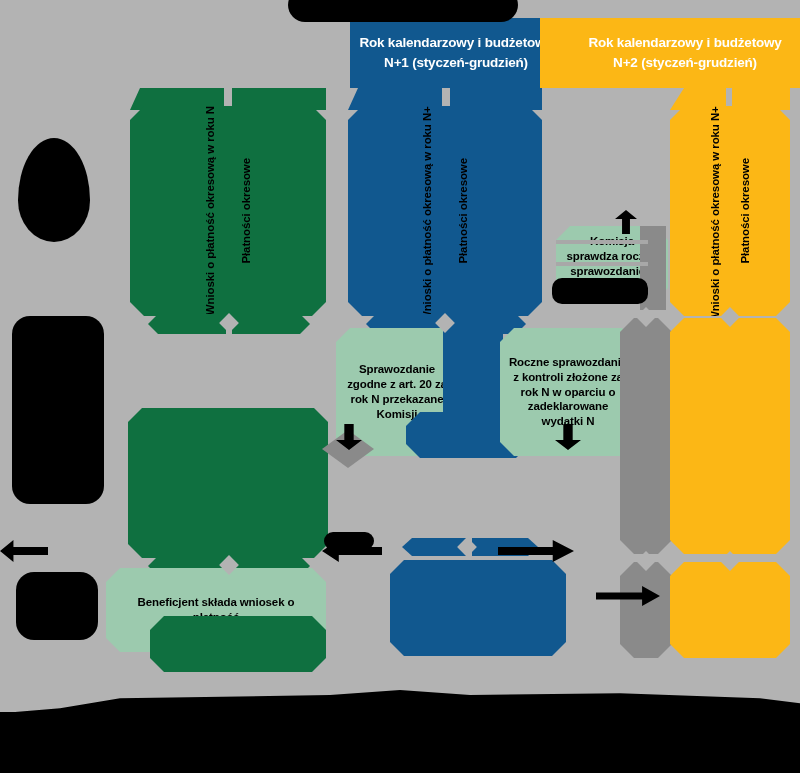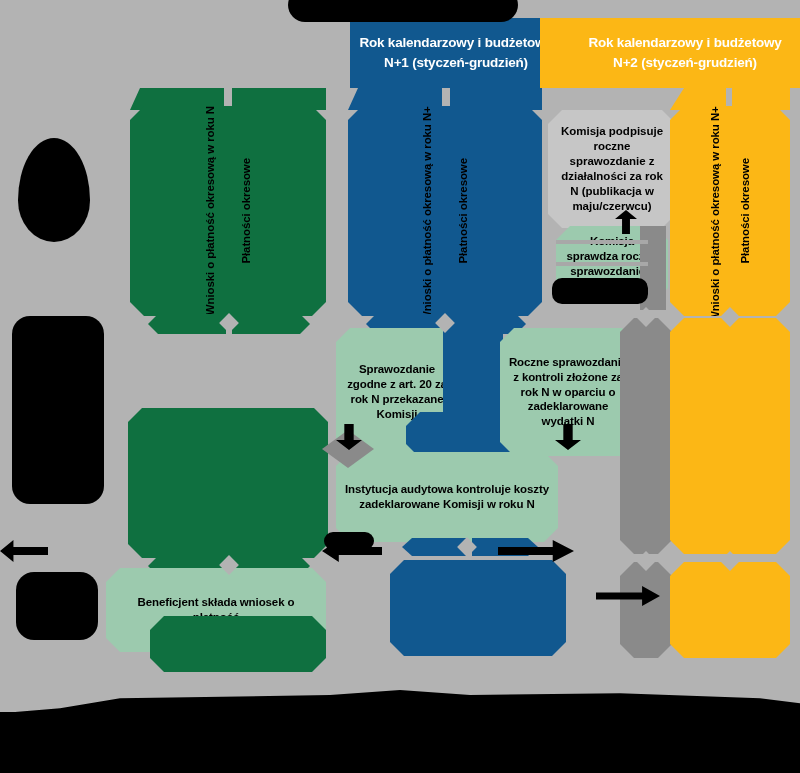--- a/index.html
+++ b/index.html
@@ -150,36 +150,30 @@
   <div class="abs bar-blue" style="left:366px;top:314px;width:76px;height:20px;clip-path:polygon(10px 0,100% 0,100% 100%,10px 100%,0 50%);"></div>
   <div class="abs bar-blue" style="left:450px;top:314px;width:76px;height:20px;clip-path:polygon(0 0,calc(100% - 10px) 0,100% 50%,calc(100% - 10px) 100%,0 100%);"></div>
 
   <div class="abs pale chamfer" style="left:336px;top:328px;width:122px;height:128px;">
     <span>Sprawozdanie zgodne z art. 20 za rok N przekazane Komisji</span>
   </div>
 
   <div class="abs bar-blue" style="left:443px;top:316px;width:60px;height:128px;"></div>
   <div class="abs bar-blue chamfer" style="left:406px;top:412px;width:124px;height:46px;"></div>
 
-  <div class="abs pale chamfer" style="left:336px;top:452px;width:222px;height:90px;">
-    <span>Instytucja audytowa kontroluje koszty zadeklarowane Komisji w roku N</span>
-  </div>
 
   <div class="abs bar-blue" style="left:402px;top:538px;width:66px;height:18px;clip-path:polygon(10px 0,100% 0,100% 100%,10px 100%,0 50%);"></div>
   <div class="abs bar-blue" style="left:472px;top:538px;width:66px;height:18px;clip-path:polygon(0 0,calc(100% - 10px) 0,100% 50%,calc(100% - 10px) 100%,0 100%);"></div>
 
   <div class="abs bar-blue chamfer" style="left:390px;top:560px;width:176px;height:96px;"></div>
 
   <div class="abs pale chamfer" style="left:500px;top:328px;width:136px;height:128px;">
     <span>Roczne sprawozdanie z kontroli złożone za rok N w oparciu o zadeklarowane wydatki N</span>
   </div>
 
-  <div class="abs palegrey chamfer" style="left:548px;top:110px;width:128px;height:118px;">
-    <span>Komisja podpisuje roczne sprawozdanie z działalności za rok N (publikacja w maju/czerwcu)</span>
-  </div>
 
   <div class="abs pale chamfer" style="left:556px;top:226px;width:112px;height:76px;">
     <span>Komisja sprawdza roczne sprawozdanie z kontroli</span>
   </div>
 
   <div class="abs midgrey" style="left:640px;top:226px;width:26px;height:84px;"></div>
   <div class="abs ltgrey" style="left:556px;top:240px;width:92px;height:4px;"></div>
   <div class="abs ltgrey" style="left:556px;top:262px;width:92px;height:4px;"></div>
   <div class="abs ltgrey" style="left:556px;top:284px;width:92px;height:4px;"></div>
 

